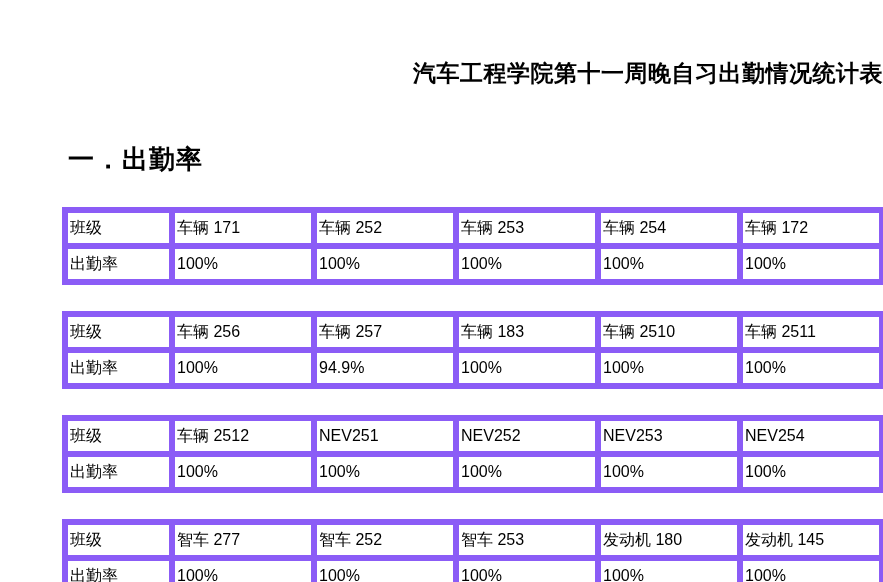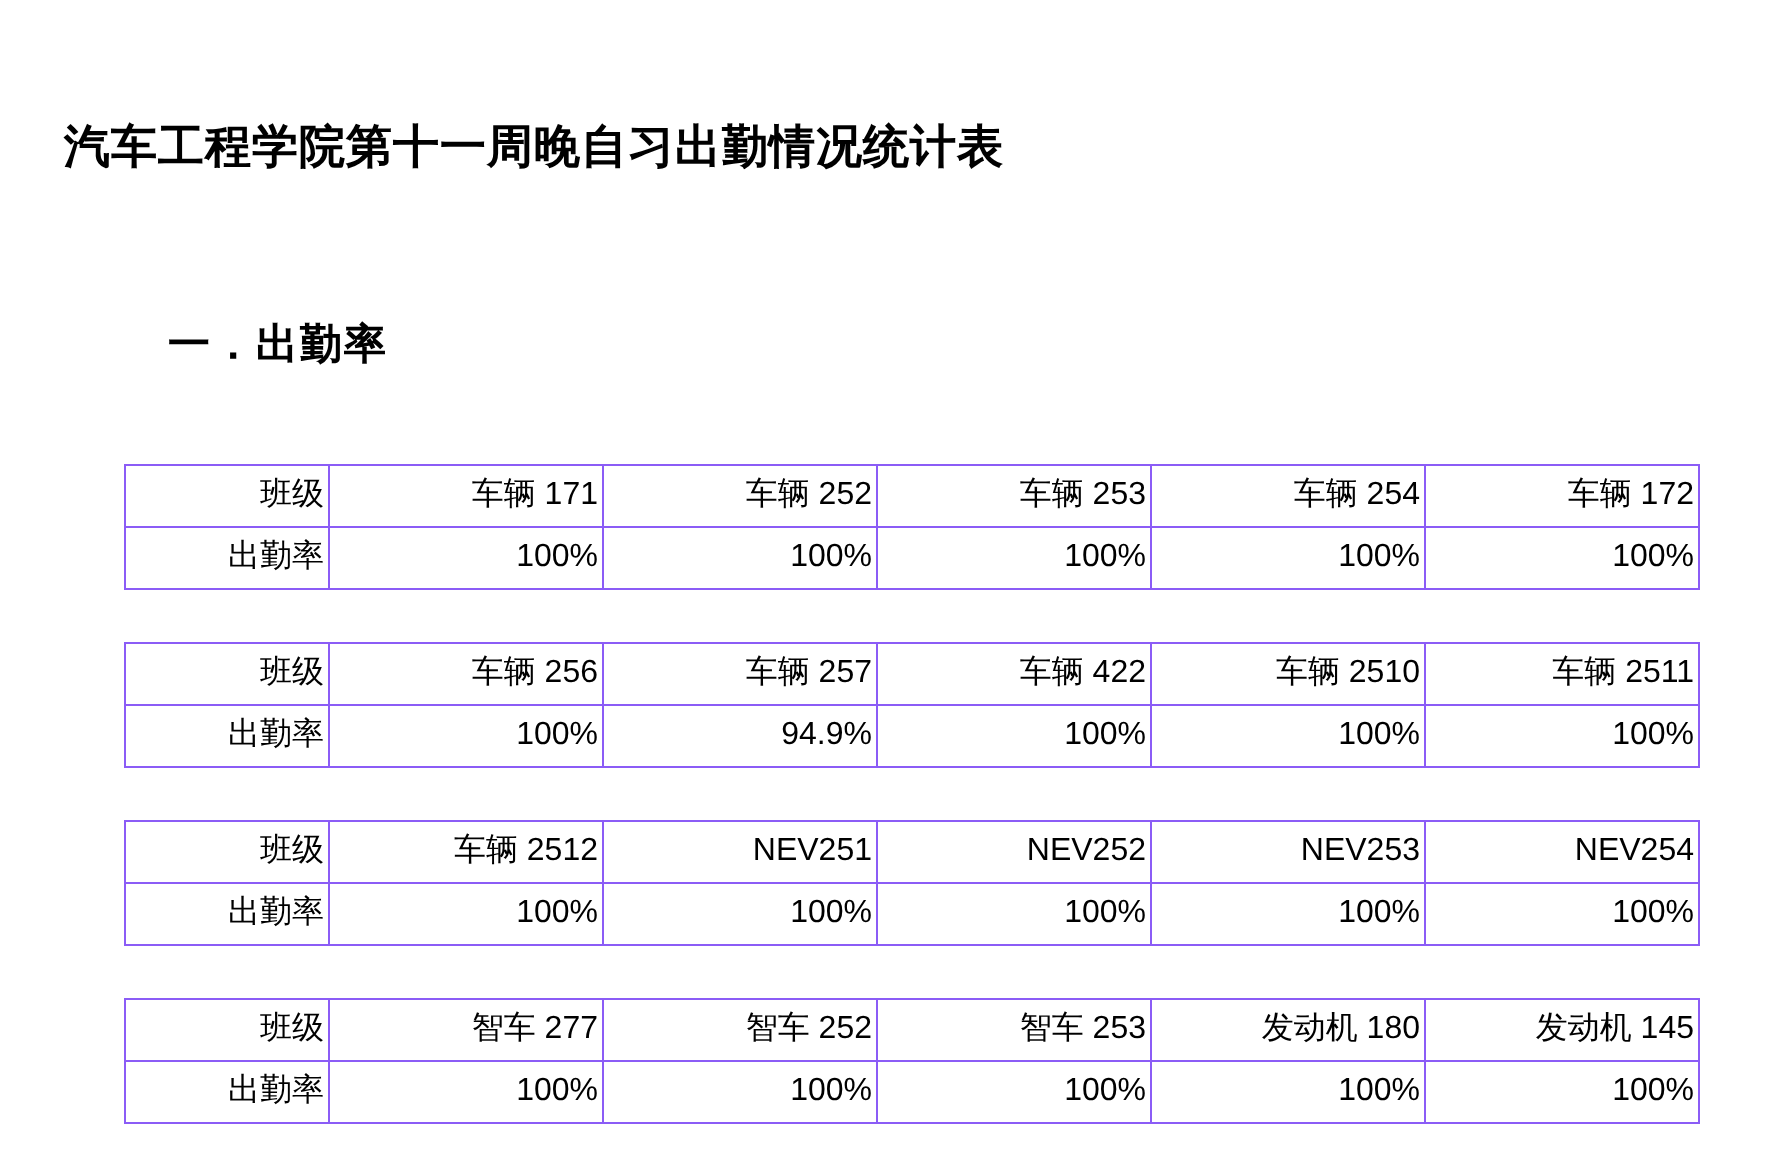--- a/index.html
+++ b/index.html
@@ -14,51 +14,50 @@
     color: #000000;
     overflow: hidden;
   }
   .page {
     position: relative;
     width: 883px;
     height: 582px;
     box-sizing: border-box;
   }
   .doc-title {
-    text-align: left;
+    text-align: right;
     font-size: 23px;
     font-weight: bold;
     letter-spacing: 0.5px;
     margin: 0;
     padding-top: 60px;
     line-height: 1.2;
-    padding-left: 32px;
   }
   .section-heading {
-    font-size: 21px;
+    font-size: 26px;
     font-weight: bold;
-    margin: 16px;
+    margin: 0;
     padding-top: 54px;
     padding-left: 68px;
     letter-spacing: 1px;
   }
   .tables {
     padding-top: 30px;
     padding-left: 62px;
     padding-right: 62px;
   }
   table.attend {
     border-collapse: collapse;
     width: 757px;
     table-layout: fixed;
     margin-bottom: 26px;
   }
   table.attend td {
-    border: 1px solid #8b5cf6;
-    text-align: right;
+    border: 6px solid #8b5cf6;
+    text-align: left;
     font-size: 16px;
     height: 30px;
     line-height: 30px;
     padding: 0 2px;
     white-space: nowrap;
     overflow: hidden;
     margin-left: 37px;
   }
   table.attend td.label {
     width: 97px;
@@ -101,21 +100,21 @@
         </tr>
       </tbody>
     </table>
 
     <table class="attend">
       <tbody>
         <tr class="head">
           <td class="label">班级</td>
           <td class="cell">车辆 256</td>
           <td class="cell">车辆 257</td>
-          <td class="cell">车辆 422</td>
+          <td class="cell">车辆 183</td>
           <td class="cell">车辆 2510</td>
           <td class="cell">车辆 2511</td>
         </tr>
         <tr>
           <td class="label">出勤率</td>
           <td class="cell">100%</td>
           <td class="cell">94.9%</td>
           <td class="cell">100%</td>
           <td class="cell">100%</td>
           <td class="cell">100%</td>

